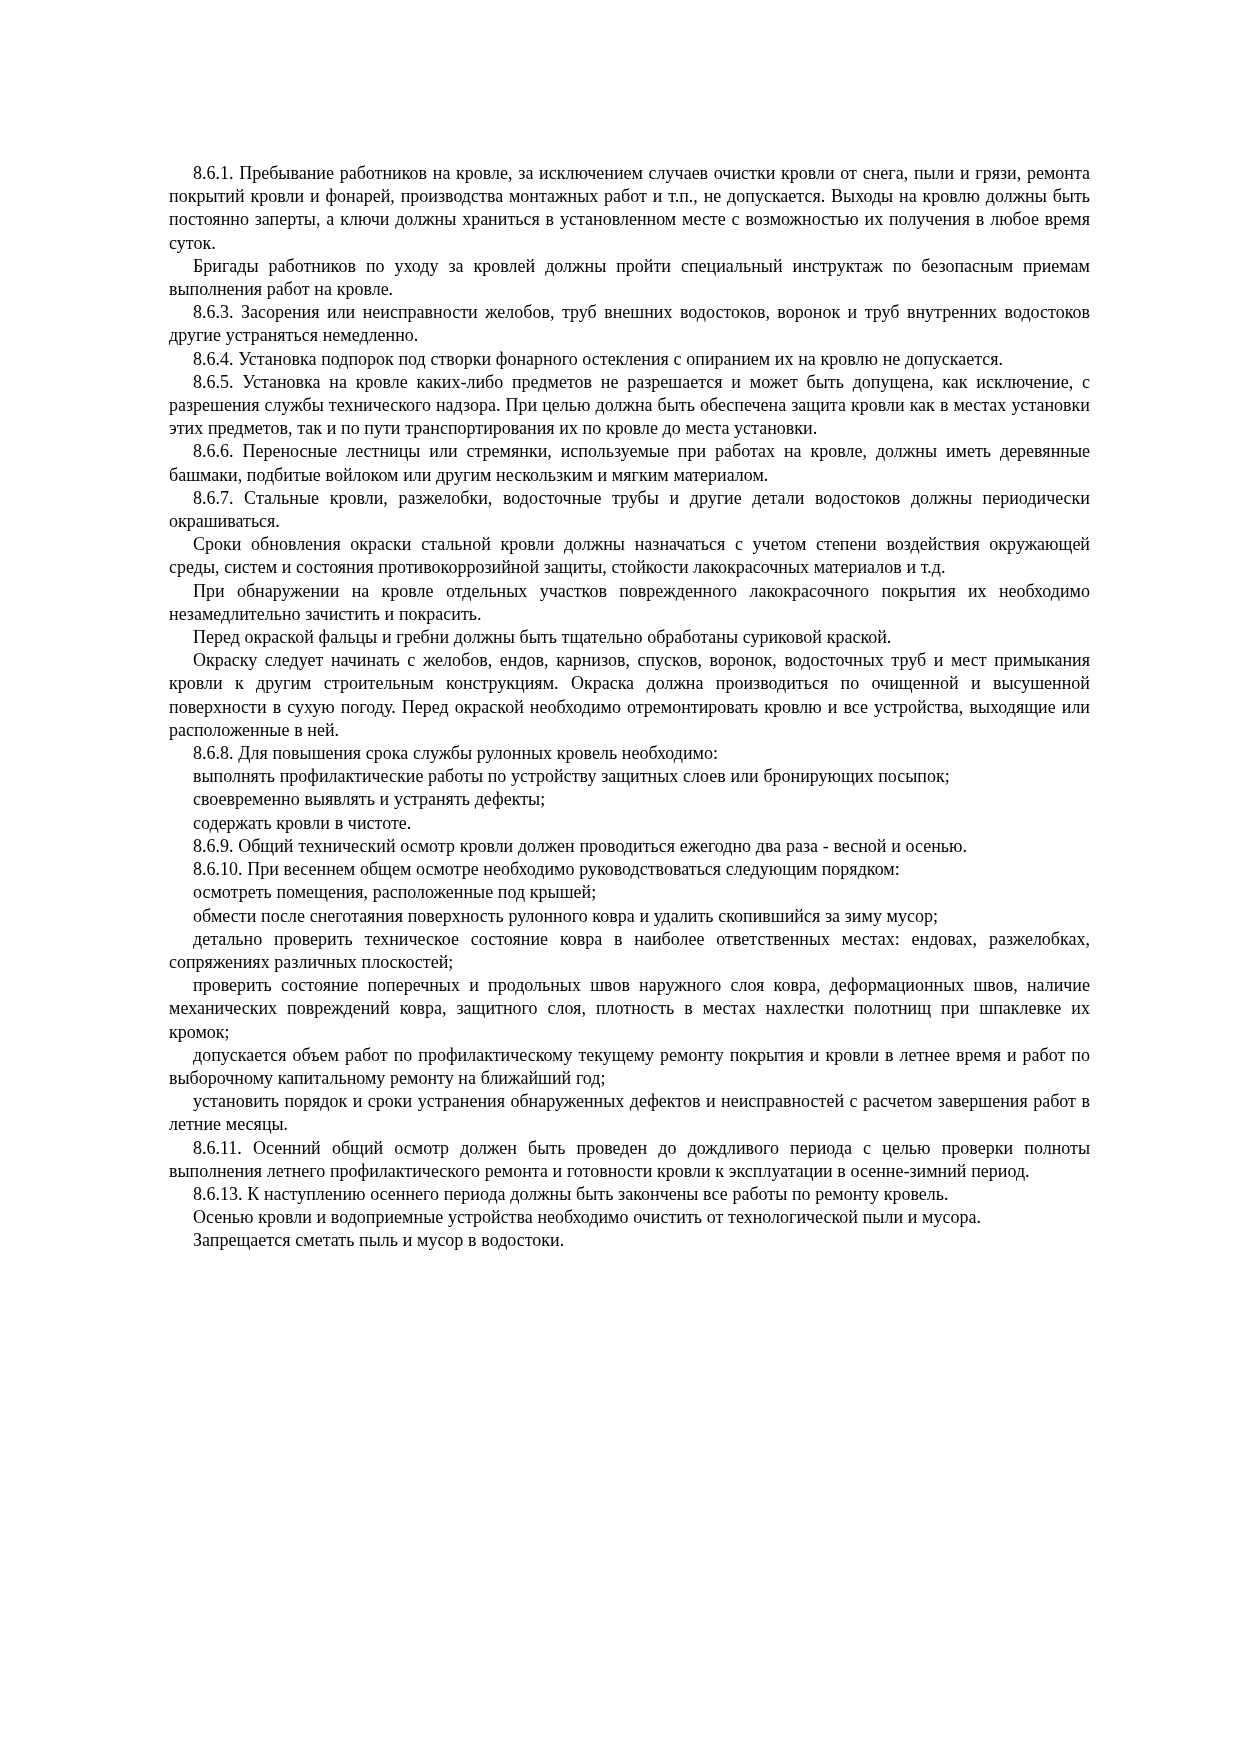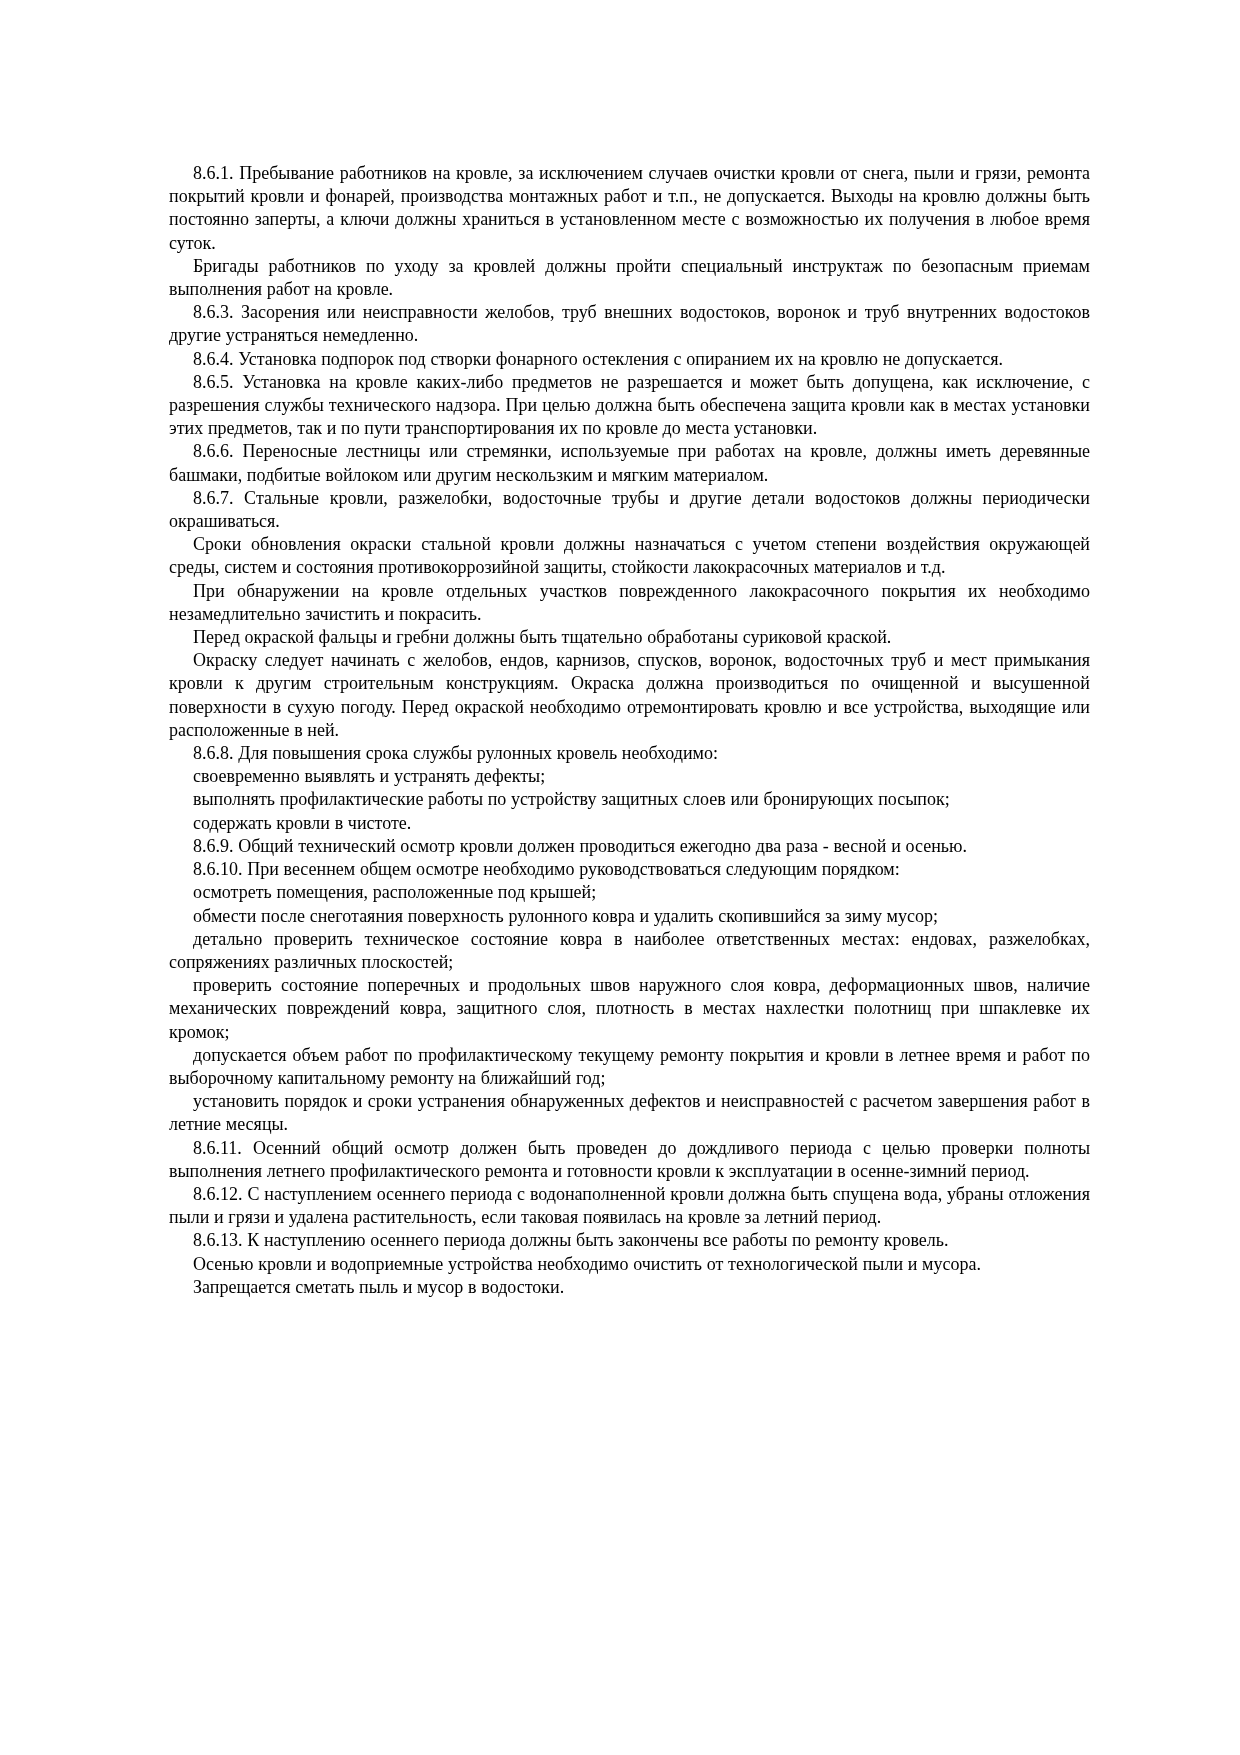--- a/index.html
+++ b/index.html
@@ -42,29 +42,28 @@
   <p>8.6.3. Засорения или неисправности желобов, труб внешних водостоков, воронок и труб внутренних водостоков другие устраняться немедленно.</p>
   <p>8.6.4. Установка подпорок под створки фонарного остекления с опиранием их на кровлю не допускается.</p>
   <p>8.6.5. Установка на кровле каких-либо предметов не разрешается и может быть допущена, как исключение, с разрешения службы технического надзора. При целью должна быть обеспечена защита кровли как в местах установки этих предметов, так и по пути транспортирования их по кровле до места установки.</p>
   <p>8.6.6. Переносные лестницы или стремянки, используемые при работах на кровле, должны иметь деревянные башмаки, подбитые войлоком или другим нескользким и мягким материалом.</p>
   <p>8.6.7. Стальные кровли, разжелобки, водосточные трубы и другие детали водостоков должны периодически окрашиваться.</p>
   <p>Сроки обновления окраски стальной кровли должны назначаться с учетом степени воздействия окружающей среды, систем и состояния противокоррозийной защиты, стойкости лакокрасочных материалов и т.д.</p>
   <p>При обнаружении на кровле отдельных участков поврежденного лакокрасочного покрытия их необходимо незамедлительно зачистить и покрасить.</p>
   <p>Перед окраской фальцы и гребни должны быть тщательно обработаны суриковой краской.</p>
   <p>Окраску следует начинать с желобов, ендов, карнизов, спусков, воронок, водосточных труб и мест примыкания кровли к другим строительным конструкциям. Окраска должна производиться по очищенной и высушенной поверхности в сухую погоду. Перед окраской необходимо отремонтировать кровлю и все устройства, выходящие или расположенные в ней.</p>
   <p>8.6.8. Для повышения срока службы рулонных кровель необходимо:</p>
+  <p>выполнять профилактические работы по устройству защитных слоев или бронирующих посыпок;</p>
   <p>своевременно выявлять и устранять дефекты;</p>
-  <p>выполнять профилактические работы по устройству защитных слоев или бронирующих посыпок;</p>
   <p>содержать кровли в чистоте.</p>
   <p>8.6.9. Общий технический осмотр кровли должен проводиться ежегодно два раза - весной и осенью.</p>
   <p>8.6.10. При весеннем общем осмотре необходимо руководствоваться следующим порядком:</p>
   <p>осмотреть помещения, расположенные под крышей;</p>
   <p>обмести после снеготаяния поверхность рулонного ковра и удалить скопившийся за зиму мусор;</p>
   <p>детально проверить техническое состояние ковра в наиболее ответственных местах: ендовах, разжелобках, сопряжениях различных плоскостей;</p>
   <p>проверить состояние поперечных и продольных швов наружного слоя ковра, деформационных швов, наличие механических повреждений ковра, защитного слоя, плотность в местах нахлестки полотнищ при шпаклевке их кромок;</p>
   <p>допускается объем работ по профилактическому текущему ремонту покрытия и кровли в летнее время и работ по выборочному капитальному ремонту на ближайший год;</p>
   <p>установить порядок и сроки устранения обнаруженных дефектов и неисправностей с расчетом завершения работ в летние месяцы.</p>
   <p>8.6.11. Осенний общий осмотр должен быть проведен до дождливого периода с целью проверки полноты выполнения летнего профилактического ремонта и готовности кровли к эксплуатации в осенне-зимний период.</p>
-  <p>8.6.12. С наступлением осеннего периода с водонаполненной кровли должна быть спущена вода, убраны отложения пыли и грязи и удалена растительность, если таковая появилась на кровле за летний период.</p>
   <p>8.6.13. К наступлению осеннего периода должны быть закончены все работы по ремонту кровель.</p>
   <p>Осенью кровли и водоприемные устройства необходимо очистить от технологической пыли и мусора.</p>
   <p>Запрещается сметать пыль и мусор в водостоки.</p>
 </div>
 
 </body></html>

